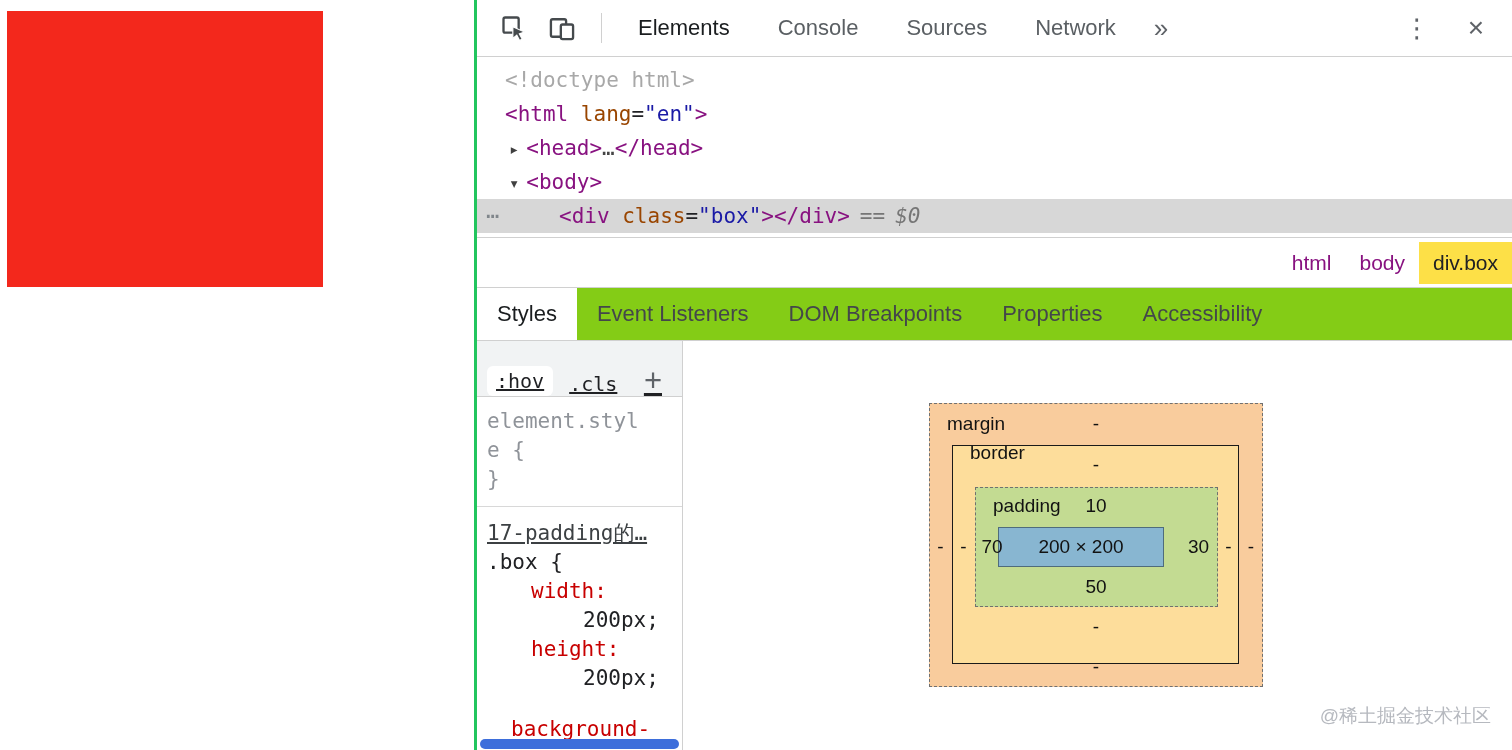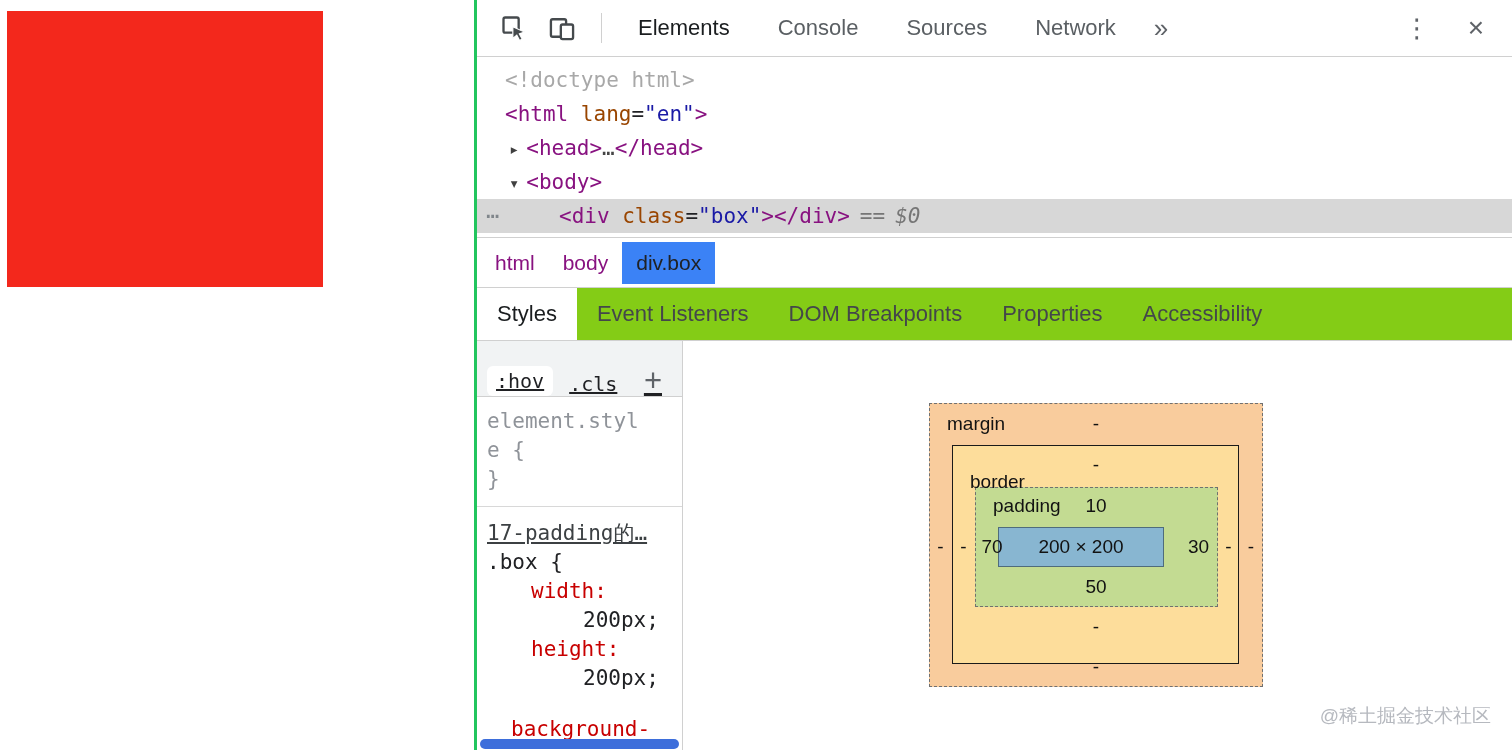--- a/index.html
+++ b/index.html
@@ -37,23 +37,23 @@
   .tok-eq { color:#202124; }
   .tok-val { color:#1a1aa6; }
   .tok-ellipsis { color:#454545; }
   .arrow { color:#404040; font-size:17px; margin:0 7px 0 4px; cursor:pointer; }
   .indent2 { padding-left:82px; }
   .hint-dots { position:absolute; left:9px; top:0; color:#80868b; font-size:22px; letter-spacing:1px; cursor:pointer; }
   .tok-refeq { color:#767676; margin:0 10px; }
   .tok-ref { color:#767676; font-style:italic; }
 
   
-  .crumbs { height:50px; flex:none; border-top:1px solid #d0d0d0; display:flex; align-items:center; padding-left:4px; font-size:21px; }
+  .crumbs { height:50px; flex:none; border-top:1px solid #d0d0d0; display:flex; align-items:center; padding-left:4px; font-size:21px;justify-content:flex-end; }
   .crumb { padding:0 14px; height:42px; display:flex; align-items:center; color:#881280; cursor:pointer; }
-  .crumb.selected { background:#3b82f6; color:#202124; }
+  .crumb.selected { background:#fde047; color:#202124; }
 
   
   .side-tabs { height:54px; flex:none; background:#84cc16; border-top:1px solid #d0d0d0; border-bottom:1px solid #d0d0d0; display:flex; align-items:stretch; }
   .side-tab { padding:0 20px; display:flex; align-items:center; font-size:22px; color:#44474a; cursor:pointer; }
   .side-tab.active { background:#fff; color:#1a1d1f; }
 
   
   .content { flex:1; display:flex; min-height:0; }
   .styles-col { width:206px; flex:none; border-right:1px solid #d0d0d0; position:relative; overflow:hidden; background:#fff; }
   .bm-area { flex:1; position:relative; background:#fff; }
@@ -79,21 +79,21 @@
   .bm-wrap { position:absolute; left:246px; top:62px; width:334px; height:284px; font-size:19px; color:#121212; }
   .bm-rect { position:absolute; }
   .bm-margin  { left:0; top:0; width:334px; height:284px; border:1px dashed #707070; }
   .bm-border  { left:23px; top:42px; width:287px; height:219px; border:1px solid #1a1a1a; }
   .bm-padding { left:46px; top:84px; width:243px; height:120px; border:1px dashed #707070; }
   .bm-content { left:69px; top:124px; width:166px; height:40px; border:1px solid #4f6c7c; text-align:center; line-height:38px; cursor:default; }
   .bm-label { position:absolute; line-height:22px; }
   .bm-val { position:absolute; line-height:22px; text-align:center; cursor:default; }
   .bm-center { left:0; right:0; text-align:center; }
   .lbl-margin { left:18px; top:10px; }
-  .lbl-border { left:41px; top:68px; }
+  .lbl-border { left:41px; top:39px; }
   .lbl-padding{ left:64px; top:92px; }
   .v-top-margin { top:10px; }
   .v-top-border { top:51px; }
   .v-top-padding{ top:92px; }
   .v-mid { top:133px; }
   .v-ml { left:0; width:23px; }
   .v-bl { left:23px; width:23px; }
   .v-pl { left:46px; width:34px; }
   .v-pr { left:250px; width:39px; }
   .v-br { left:289px; width:21px; }

